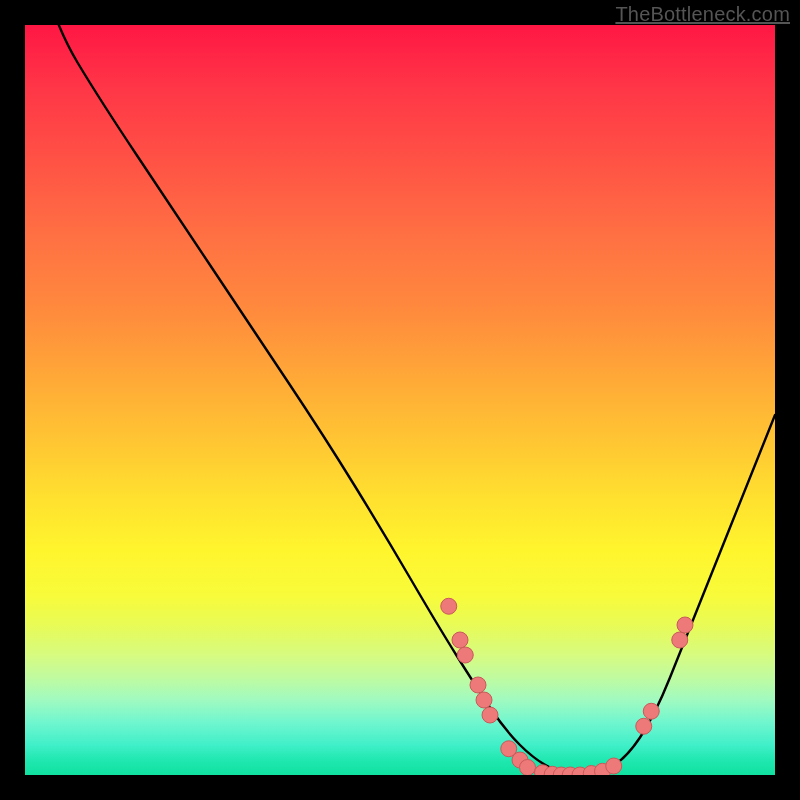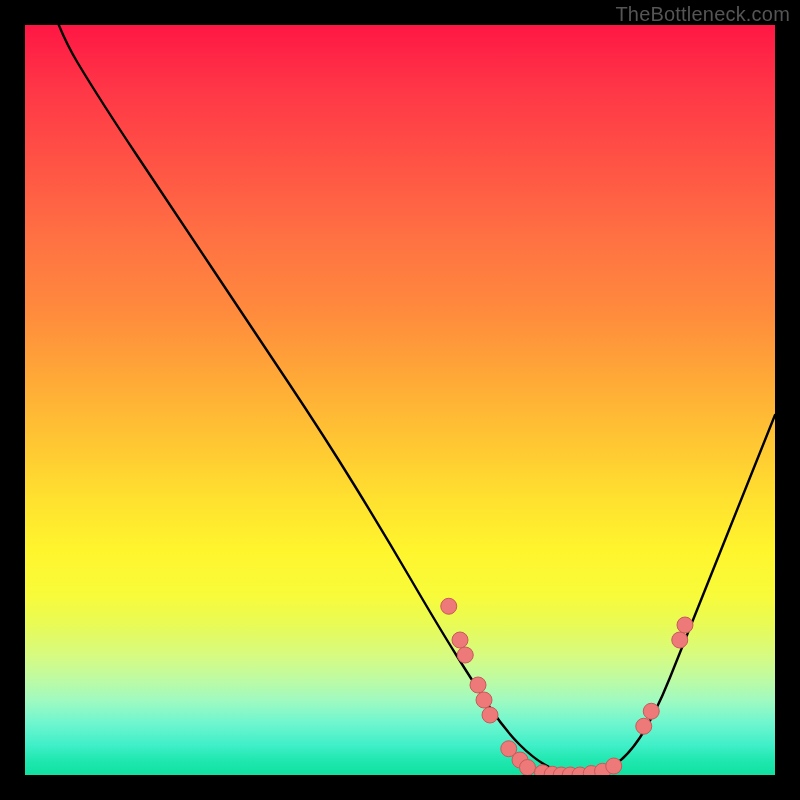--- a/index.html
+++ b/index.html
@@ -52,20 +52,21 @@
     inset: 0;
   }
   .watermark {
     position: absolute;
     top: 3px;
     right: 10px;
     color: #555;
     font-size: 20px;
     font-weight: 500;
     letter-spacing: 0.2px;
+    text-decoration: underline;
   }
 </style>
 </head>
 <body>
 
 <div class="frame">
   <div class="plot-area">
     <div class="gradient"></div>
     <svg class="curve" viewBox="0 0 750 750" preserveAspectRatio="none">
       <g id="curve-group">

